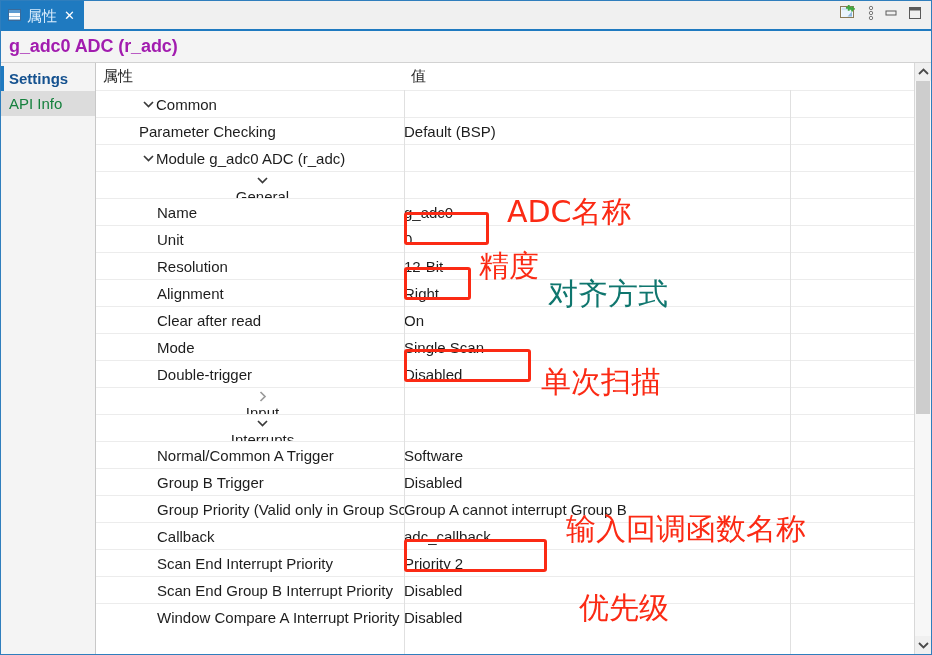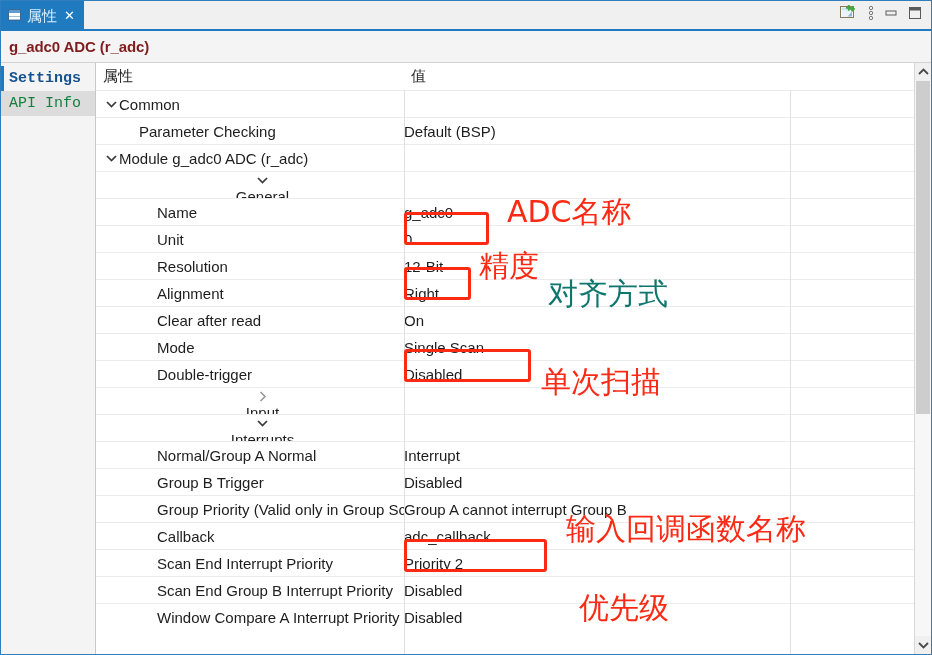--- a/index.html
+++ b/index.html
@@ -80,23 +80,23 @@
 
   
   .titlebar {
     height: 31px;
     background: #f4f4f4;
     display: flex; align-items: center;
     padding-left: 8px;
     flex: 0 0 auto;
   }
   .titlebar .title {
-    font-size: 15px;
+    font-size: 18px;
     font-weight: bold;
-    color: #7f1d1d;
+    color: #a21caf;
     letter-spacing: -0.1px;
     white-space: nowrap;
   }
 
   
   .body {
     flex: 1 1 auto;
     display: flex;
     min-height: 0;
     border-top: 1px solid #d2d2d2;
@@ -113,21 +113,20 @@
   }
   .side-item {
     height: 25px;
     display: flex; align-items: center;
     padding-left: 8px;
     font-size: 15px;
     color: #2b6fad;
     box-sizing: border-box;
     cursor: pointer;
     background: #f4f4f4;
-    font-family: Liberation Mono, monospace;
   }
   .side-item.selected {
     font-weight: bold;
     color: #14518f;
     background: #f4f4f4;
     border-left: 3px solid #1f7ac0;
     padding-left: 5px;
   }
   .side-item.alt {
     background: #dcdcdc;
@@ -205,21 +204,21 @@
   .twisty {
     width: 16px; height: 100%;
     flex: 0 0 16px;
     display: flex; align-items: center; justify-content: center;
     cursor: pointer;
   }
   .twisty svg { display: block; }
   .nm { white-space: nowrap; }
 
   
-  .ind0 { padding-left: 7px; }
+  .ind0 { padding-left: 7px; margin-left: 37px; }
   .ind1 { padding-left: 25px; flex-direction: column; }
   .ind2 { padding-left: 43px; }
   .ind3 { padding-left: 61px; }
 
   
   .vscroll {
     width: 17px; flex: 0 0 17px;
     background: #f0f0f0;
     border-left: 1px solid #d8d8d8;
     display: flex; flex-direction: column;
@@ -473,24 +472,24 @@
                 </span>
                 <span class="nm">Interrupts</span>
               </div>
               <div class="cell value">
                 <span></span>
               </div>
               <div class="cell tail"></div>
             </div>
             <div class="row">
               <div class="cell name ind3">
-                <span class="nm">Normal/Group A Normal</span>
-              </div>
-              <div class="cell value">
-                <span>Interrupt</span>
+                <span class="nm">Normal/Common A Trigger</span>
+              </div>
+              <div class="cell value">
+                <span>Software</span>
               </div>
               <div class="cell tail"></div>
             </div>
             <div class="row">
               <div class="cell name ind3">
                 <span class="nm">Group B Trigger</span>
               </div>
               <div class="cell value">
                 <span>Disabled</span>
               </div>

